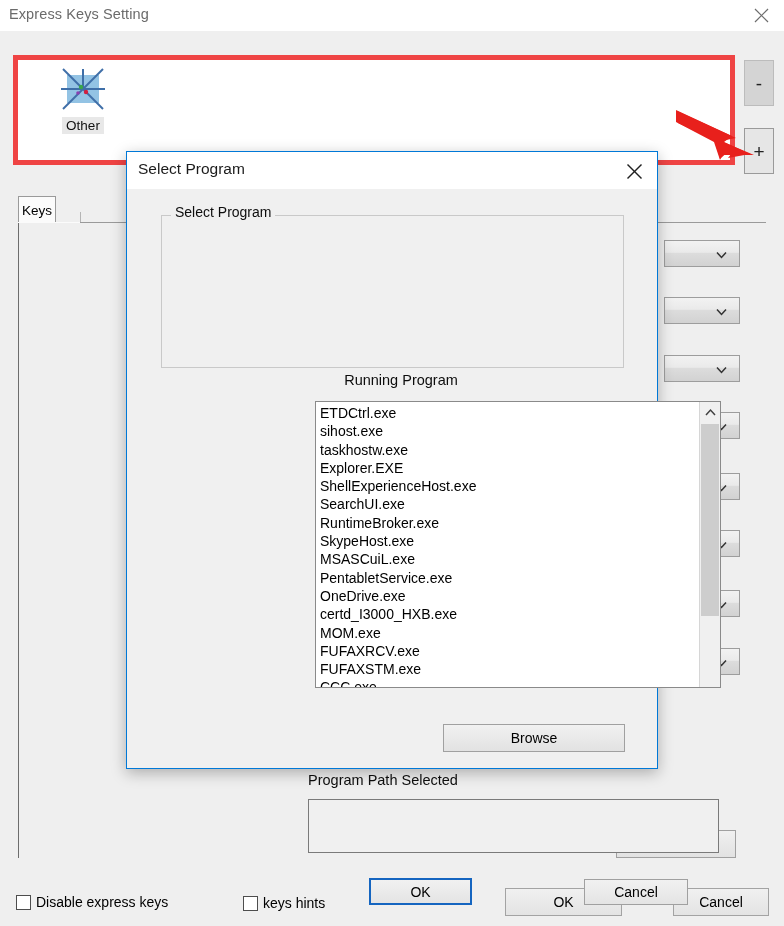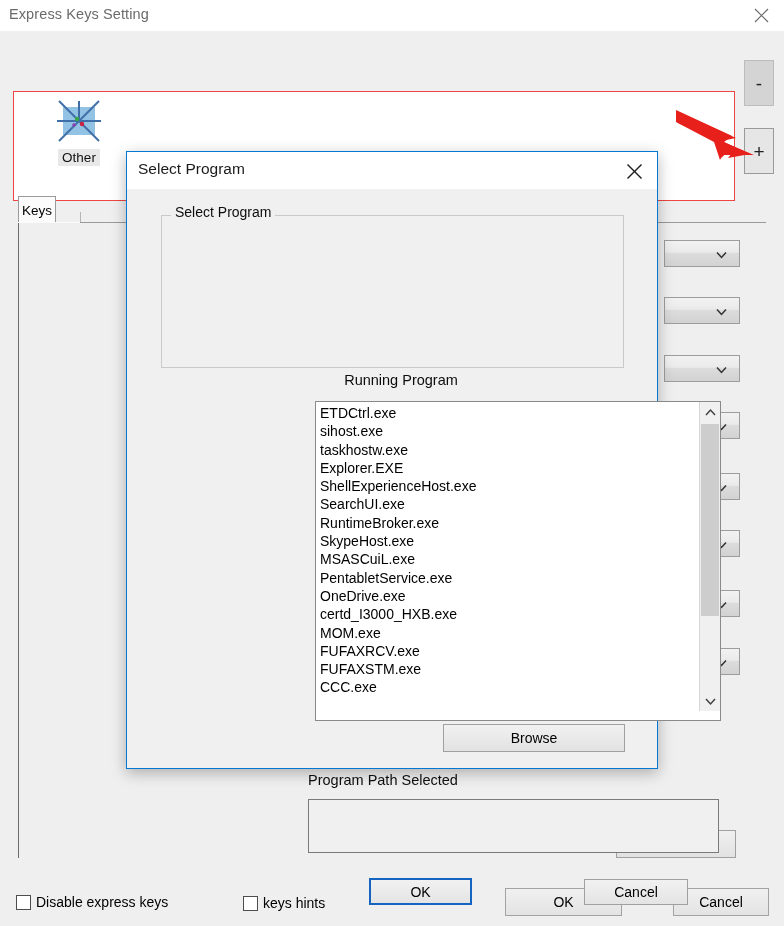--- a/index.html
+++ b/index.html
@@ -48,23 +48,22 @@
     cursor: default;
   }
   #title-close svg { display:block; }
 
   
   #app-panel {
     position: absolute;
     left: 13px; top: 55px;
     width: 722px; height: 110px;
     background: #ffffff;
-    border: 1px solid #ef4444;
-    box-sizing: border-box;
-    margin-top: 36px;
+    border: 5px solid #ef4444;
+    box-sizing: border-box;
   }
   .app-item {
     position: absolute;
     left: 30px; top: 7px;
     width: 70px;
     text-align: center;
   }
   .app-icon {
     width: 46px; height: 44px;
     margin: 0 auto;
@@ -265,21 +264,21 @@
     text-align: center;
     font-size: 14.5px;
     color: #0d0d0d;
   }
   #running-label span { margin-left: 16px; }
 
   
   #listbox {
     position: absolute;
     left: 188px; top: 249px;
-    width: 406px; height: 320px;
+    width: 406px; height: 287px;
     background: #ffffff;
     border: 1px solid #8a8a8a;
     box-sizing: border-box;
     overflow: hidden;
   }
   #list-items {
     position: absolute;
     left: 0; top: 0;
     width: 377px;
     padding: 2px 0 0 4px;

